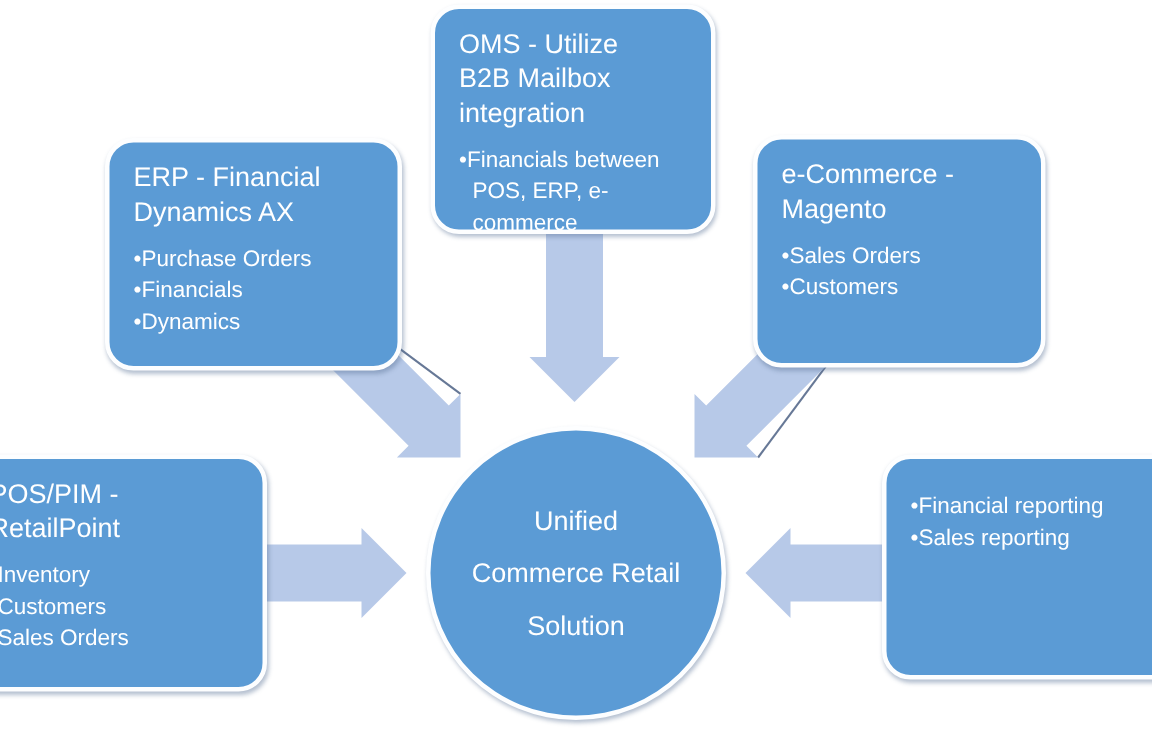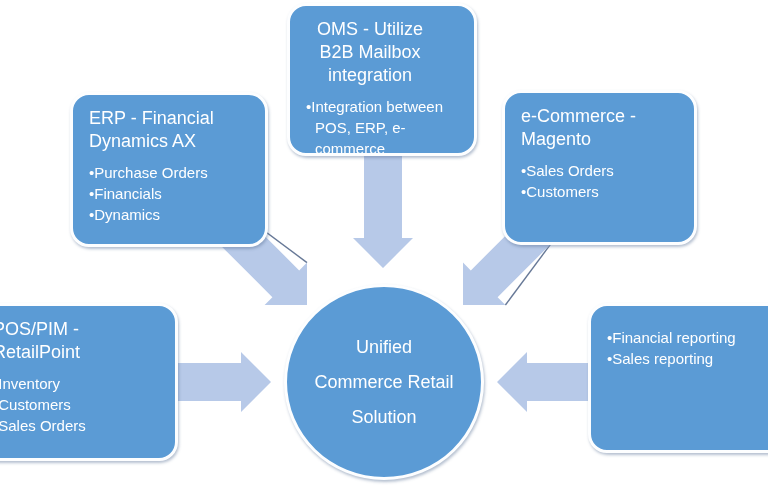--- a/index.html
+++ b/index.html
@@ -44,21 +44,21 @@
     font-size:15px;
     line-height:21px;
   }
   .bullets li{padding-left:9px;text-indent:-9px;}
   .bullets li::before{content:"\2022";}
   .box-erp {left:70px;  top:92px;  width:198px; height:155px;}
   .box-oms {left:287px; top:3px;   width:190px; height:153px;}
   .box-ecom{left:502px; top:90px;  width:195px; height:155px;}
   .box-pos {left:-26px; top:303px; width:204px; height:158px;}
   .box-bi  {left:588px; top:303px; width:200px; height:150px;}
-  .box-oms .box-title{max-width:128px;text-align:center;}
+  .box-oms .box-title{max-width:128px;}
   .box-pos .box-title{max-width:122px;}
   .circle{
     position:absolute;
     left:284px;top:284px;
     width:200px;height:196px;
     box-sizing:border-box;
     background:var(--box-fill);
     border:3px solid var(--box-border);
     border-radius:50%;
     z-index:1;
@@ -98,21 +98,21 @@
     <ul class="bullets">
       <li>Purchase Orders</li>
       <li>Financials</li>
       <li>Dynamics</li>
     </ul>
   </div>
 
   <div class="box box-oms">
     <div class="box-title">OMS - Utilize B2B Mailbox integration</div>
     <ul class="bullets">
-      <li>Integration between POS, ERP, e-commerce</li>
+      <li>Financials between POS, ERP, e-commerce</li>
     </ul>
   </div>
 
   <div class="box box-ecom">
     <div class="box-title">e-Commerce - Magento</div>
     <ul class="bullets">
       <li>Sales Orders</li>
       <li>Customers</li>
     </ul>
   </div>

